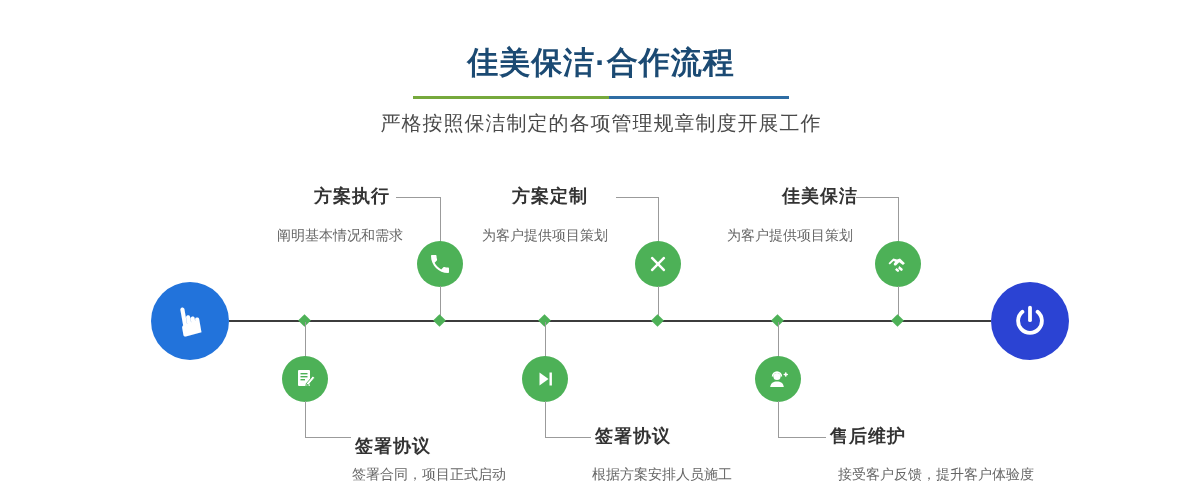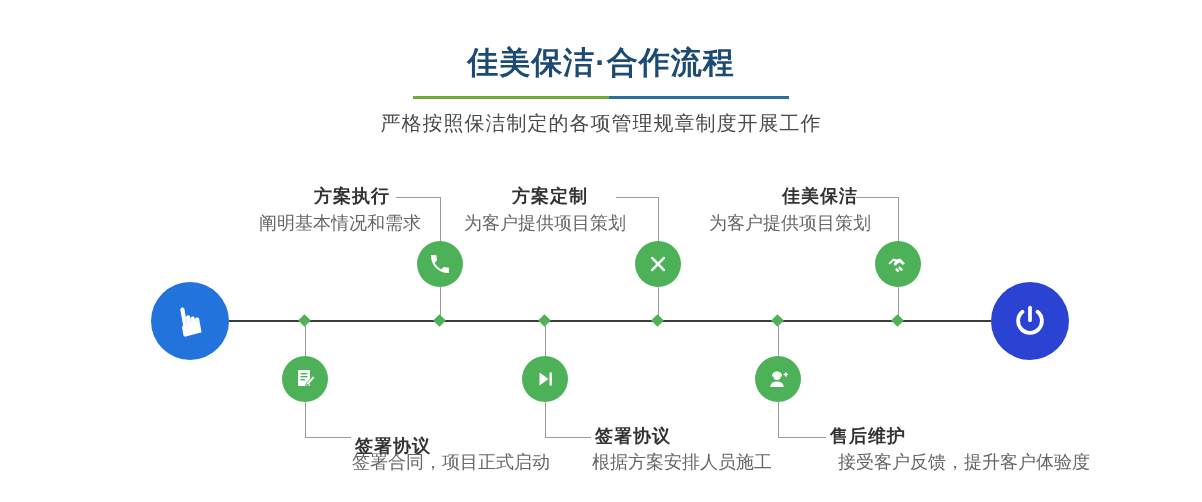--- a/index.html
+++ b/index.html
@@ -25,21 +25,21 @@
   .power { width:38px; height:38px; stroke:#fff; stroke-width:2.4; fill:none; stroke-linecap:round; }
 
   .gc { position:absolute; width:46px; height:46px; border-radius:50%; background:#4db157;
         display:flex; align-items:center; justify-content:center; }
   .gc svg { width:24px; height:24px; display:block; }
 
   .diamond { position:absolute; width:9px; height:9px; background:#4db157; transform:rotate(45deg); }
   .c { position:absolute; background:#9b9b9b; }
 
   .step-label { position:absolute; font-size:18px; font-weight:bold; color:#333; letter-spacing:1px; line-height:20px; }
-  .step-desc  { position:absolute; font-size:18px; color:#666; line-height:18px; }
+  .step-desc  { position:absolute; font-size:14px; color:#666; line-height:18px;margin-top:12px; }
   .ta { text-align:center; }
 </style>
 </head>
 <body>
 
 <section class="stage">
 
   <header>
     <h1 class="title">佳美保洁·合作流程</h1>
     <div class="underline"></div>

